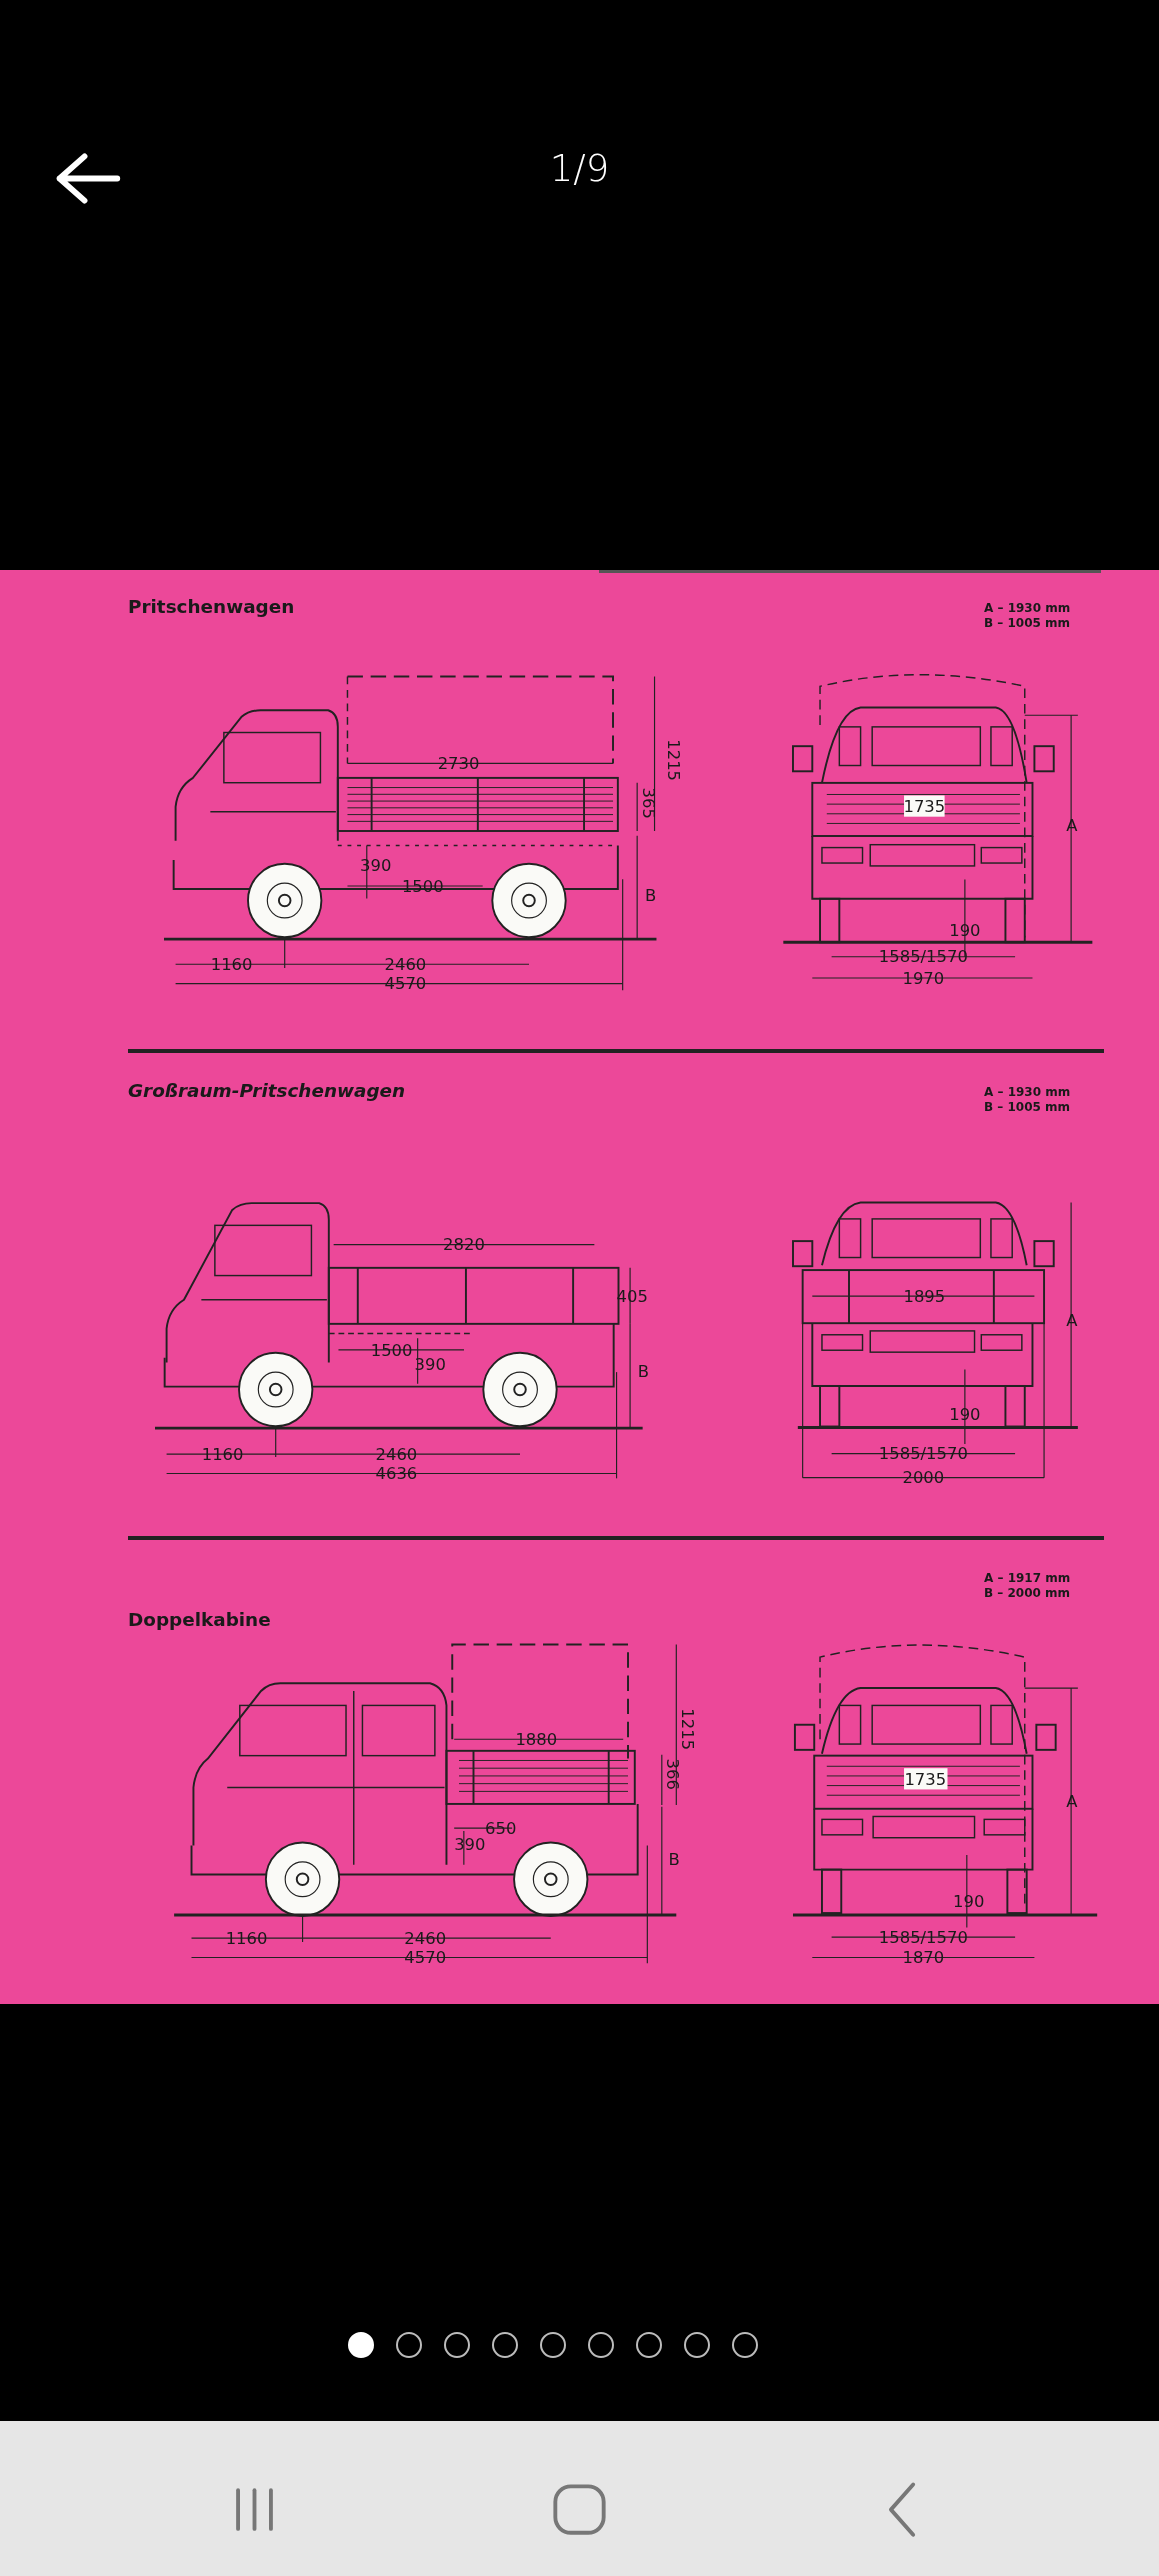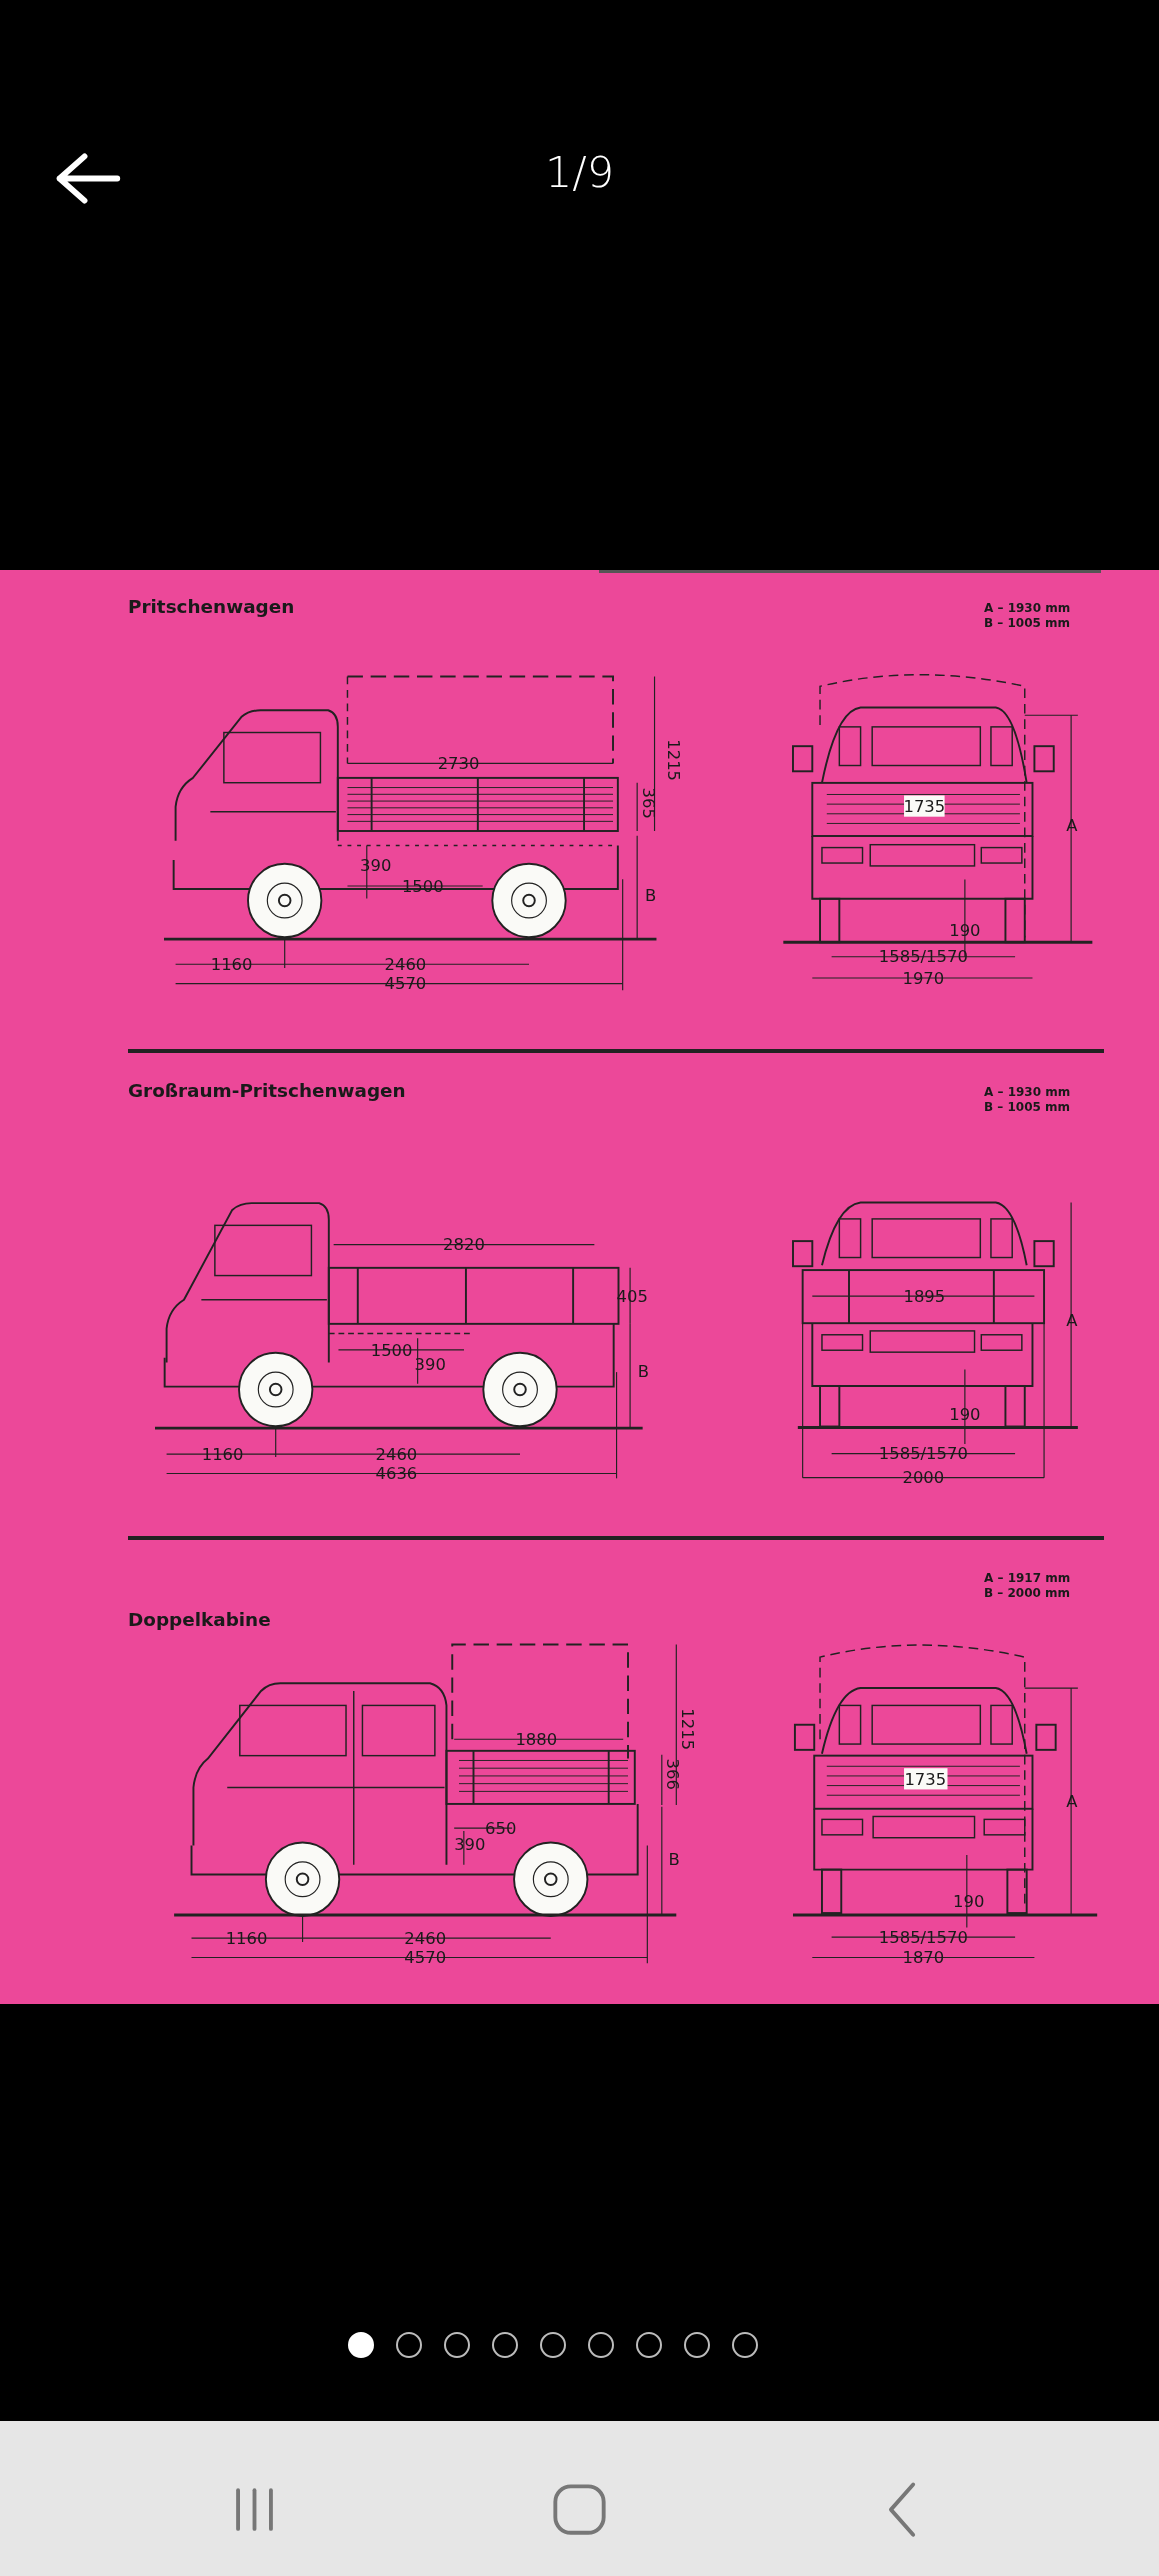--- a/index.html
+++ b/index.html
@@ -1,21 +1,21 @@
 <!DOCTYPE html>
 <html><head>
 <meta charset="utf-8">
 <style>
   * { margin: 0; padding: 0; box-sizing: border-box; }
   html, body { width: 1159px; height: 2576px; background: #000; overflow: hidden; }
   body { position: relative; font-family: "Liberation Sans", sans-serif; }
 
   .top-bar { position: absolute; left: 0; top: 0; width: 1159px; height: 570px; background: #000; }
   .back-button { position: absolute; left: 48px; top: 135px; width: 77px; height: 87px; cursor: pointer; }
-  .page-counter { position: absolute; left: 0; width: 1159px; top: 147px; text-align: center; color: #fff; font-size: 43px; font-family: "DejaVu Sans", sans-serif; font-weight: 300; }
+  .page-counter { position: absolute; left: 0; width: 1159px; top: 147px; text-align: center; color: #fff; font-size: 37px; font-family: "DejaVu Sans", sans-serif; font-weight: 300; }
 
   .image-area { position: absolute; left: 0; top: 570px; width: 1159px; height: 1434px; background: #ec4899; overflow: hidden; }
   .image-area .top-line { position: absolute; left: 599px; right: 58px; top: 0; height: 2.9px; background: #555; }
 
   .section { position: absolute; left: 0; width: 1159px; }
   .section-title { position: absolute; left: 128px; font-family: "DejaVu Sans", sans-serif; font-weight: bold; font-size: 18.4px; color: #1a1a1a; }
   .spec { position: absolute; left: 984px; font-family: "DejaVu Sans", sans-serif; font-size: 12px; color: #1a1a1a; line-height: 15.5px; font-weight: bold; white-space: pre; }
   .divider { position: absolute; left: 128px; width: 976px; height: 3.9px; background: #222; }
 
   .drawing { position: absolute; }
@@ -141,21 +141,21 @@
         <text class="dim" x="145" y="306" stroke="none" text-anchor="middle">1585/1570</text>
         <text class="dim" x="145" y="328" stroke="none" text-anchor="middle">1970</text>
         <text class="dim" x="293" y="170" stroke="none">A</text>
       </svg>
     </div>
 
     <div class="divider" style="top:479px;"></div>
   </div>
 
   <div class="section" style="top:0;">
-    <div class="section-title" style="top:510px;">Großraum-Pritschenwagen</div>
+    <div class="section-title" style="top:510px;font-style:italic;">Großraum-Pritschenwagen</div>
     <div class="spec" style="top:515px;">A – 1930 mm</div>
     <div class="spec" style="top:530px;">B – 1005 mm</div>
 
     <div class="drawing" style="left:155px; top:609px;">
       <svg width="618" height="309" viewBox="0 0 640 320" fill="none" stroke="#222" stroke-width="2">
         <path d="M12 190 L12 155 Q14 135 30 125 L80 32 Q88 25 100 25 L170 25 Q180 28 180 42 L180 190"></path>
         <rect x="62" y="48" width="100" height="52" stroke-width="1.5"></rect>
         <line x1="48" y1="125" x2="178" y2="125" stroke-width="1.5"></line>
         <rect x="180" y="92" width="300" height="58"></rect>
         <line x1="210" y1="92" x2="210" y2="150"></line>

